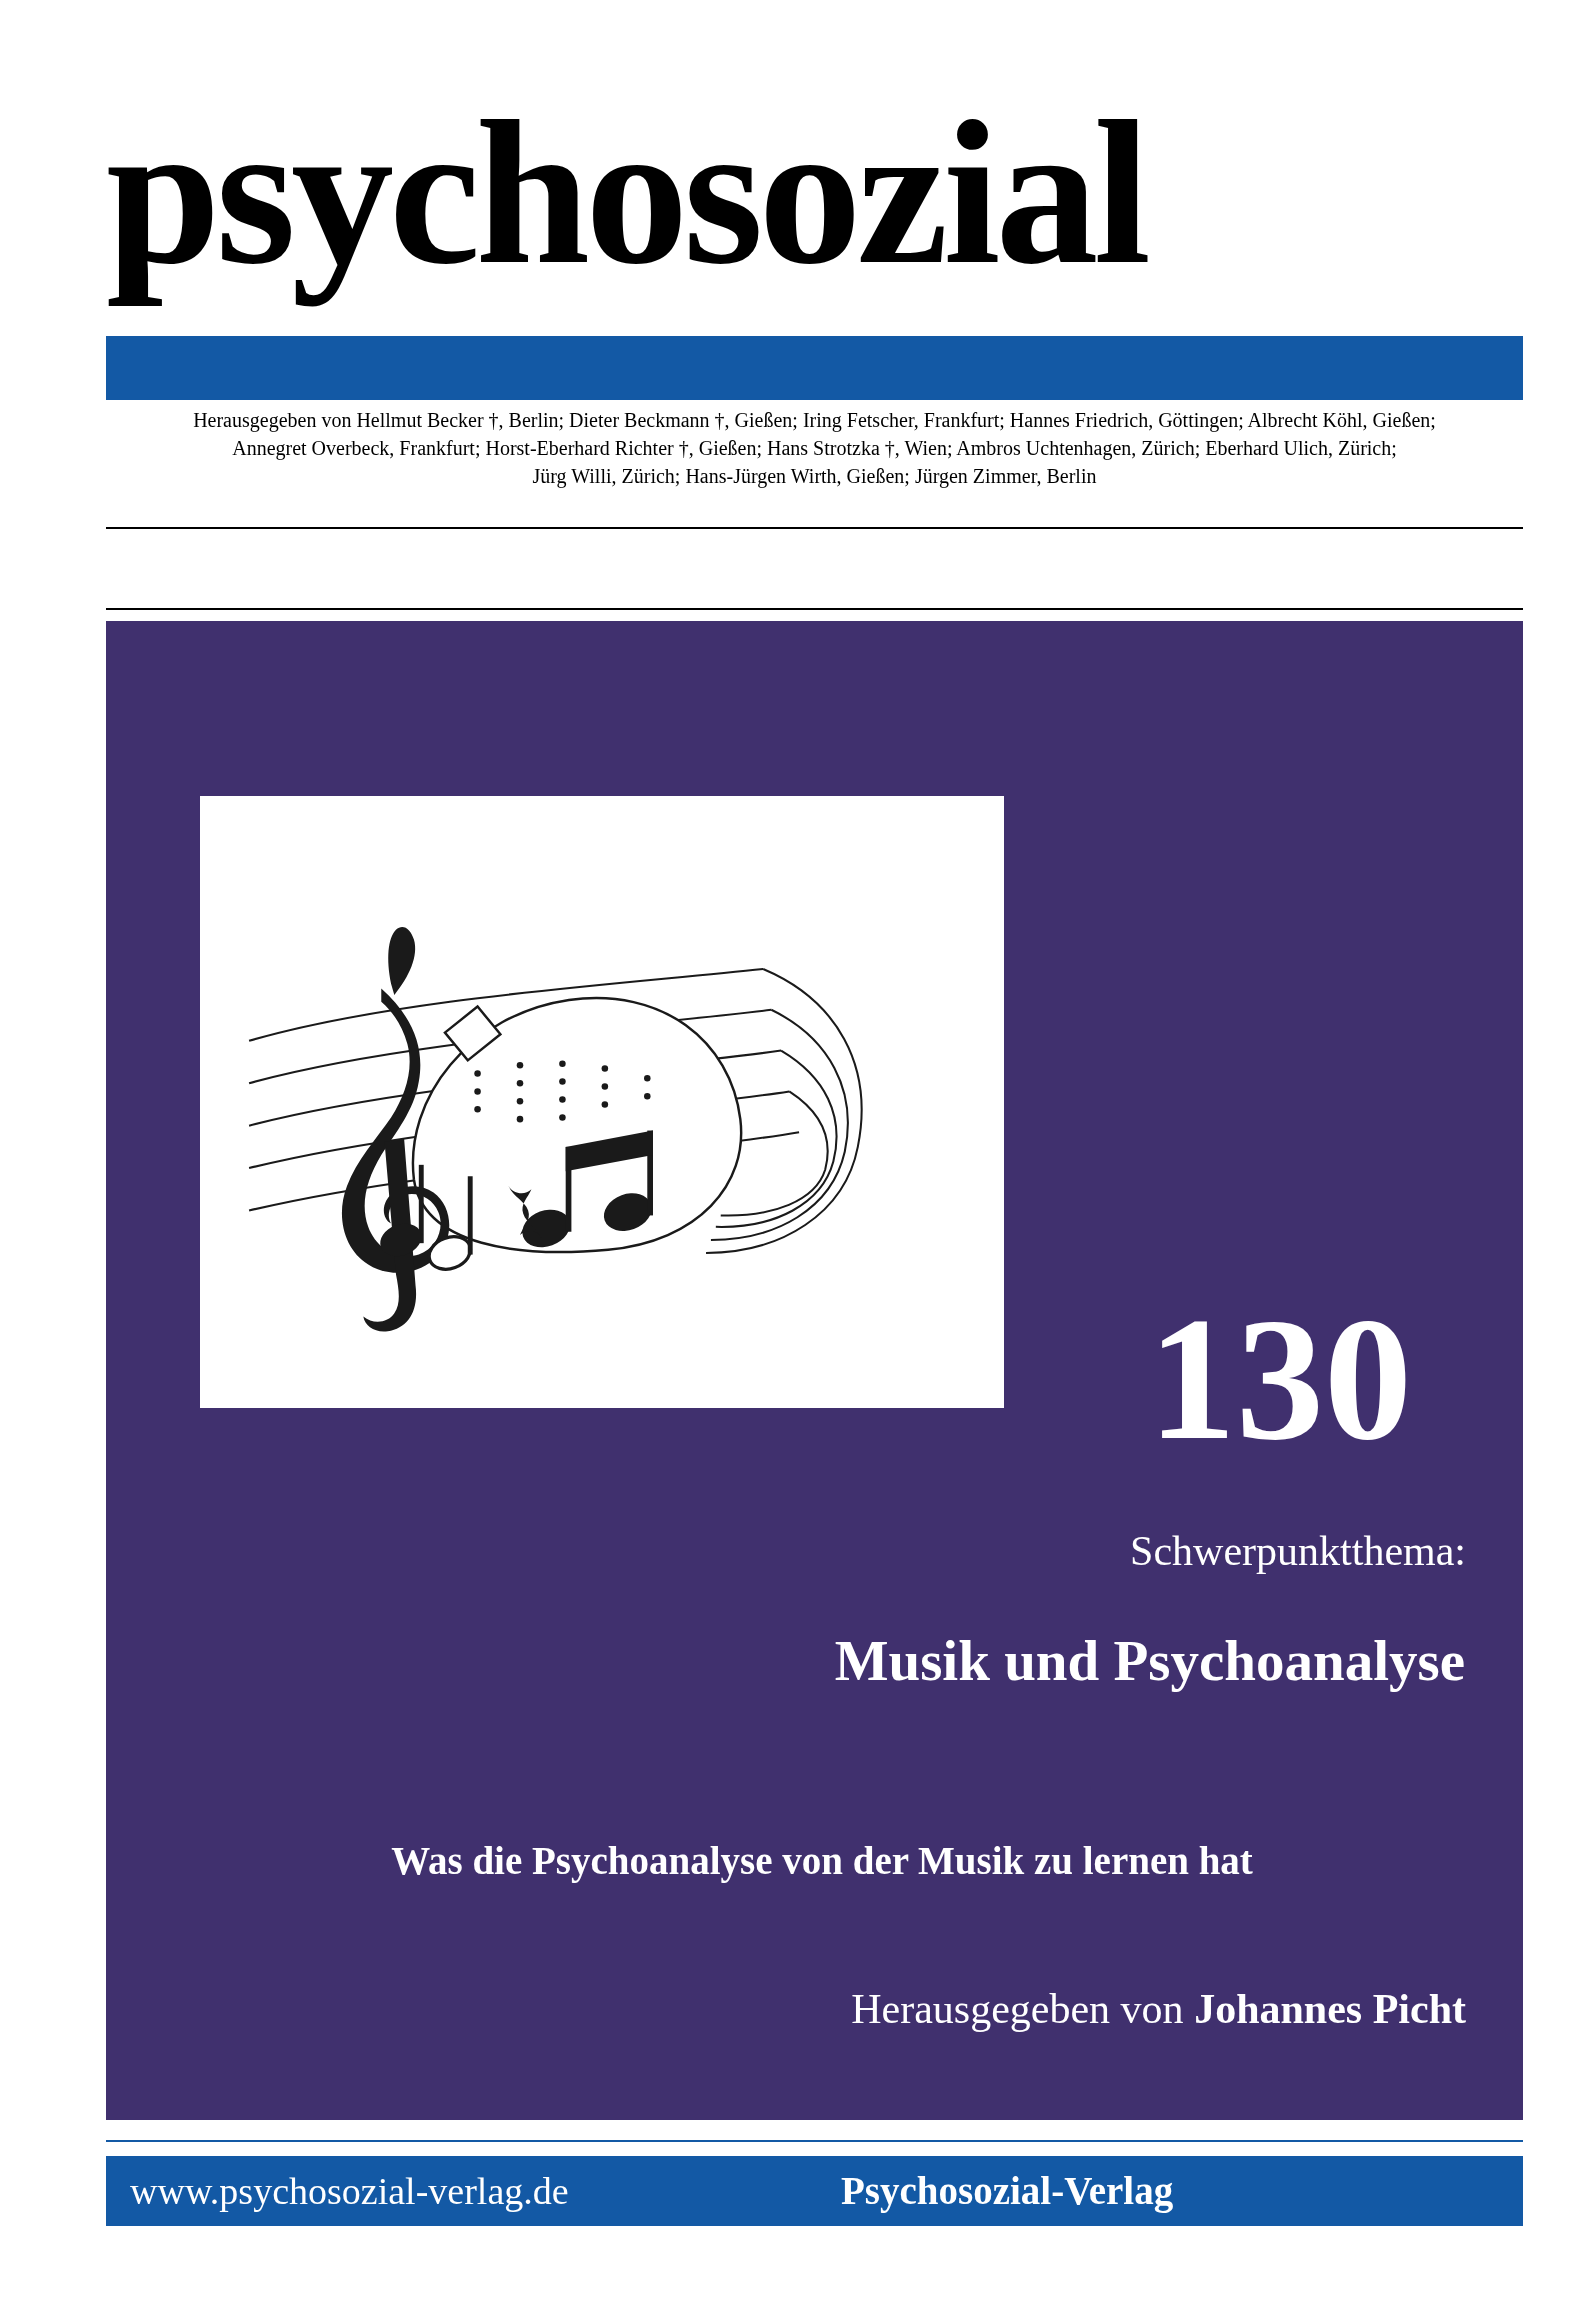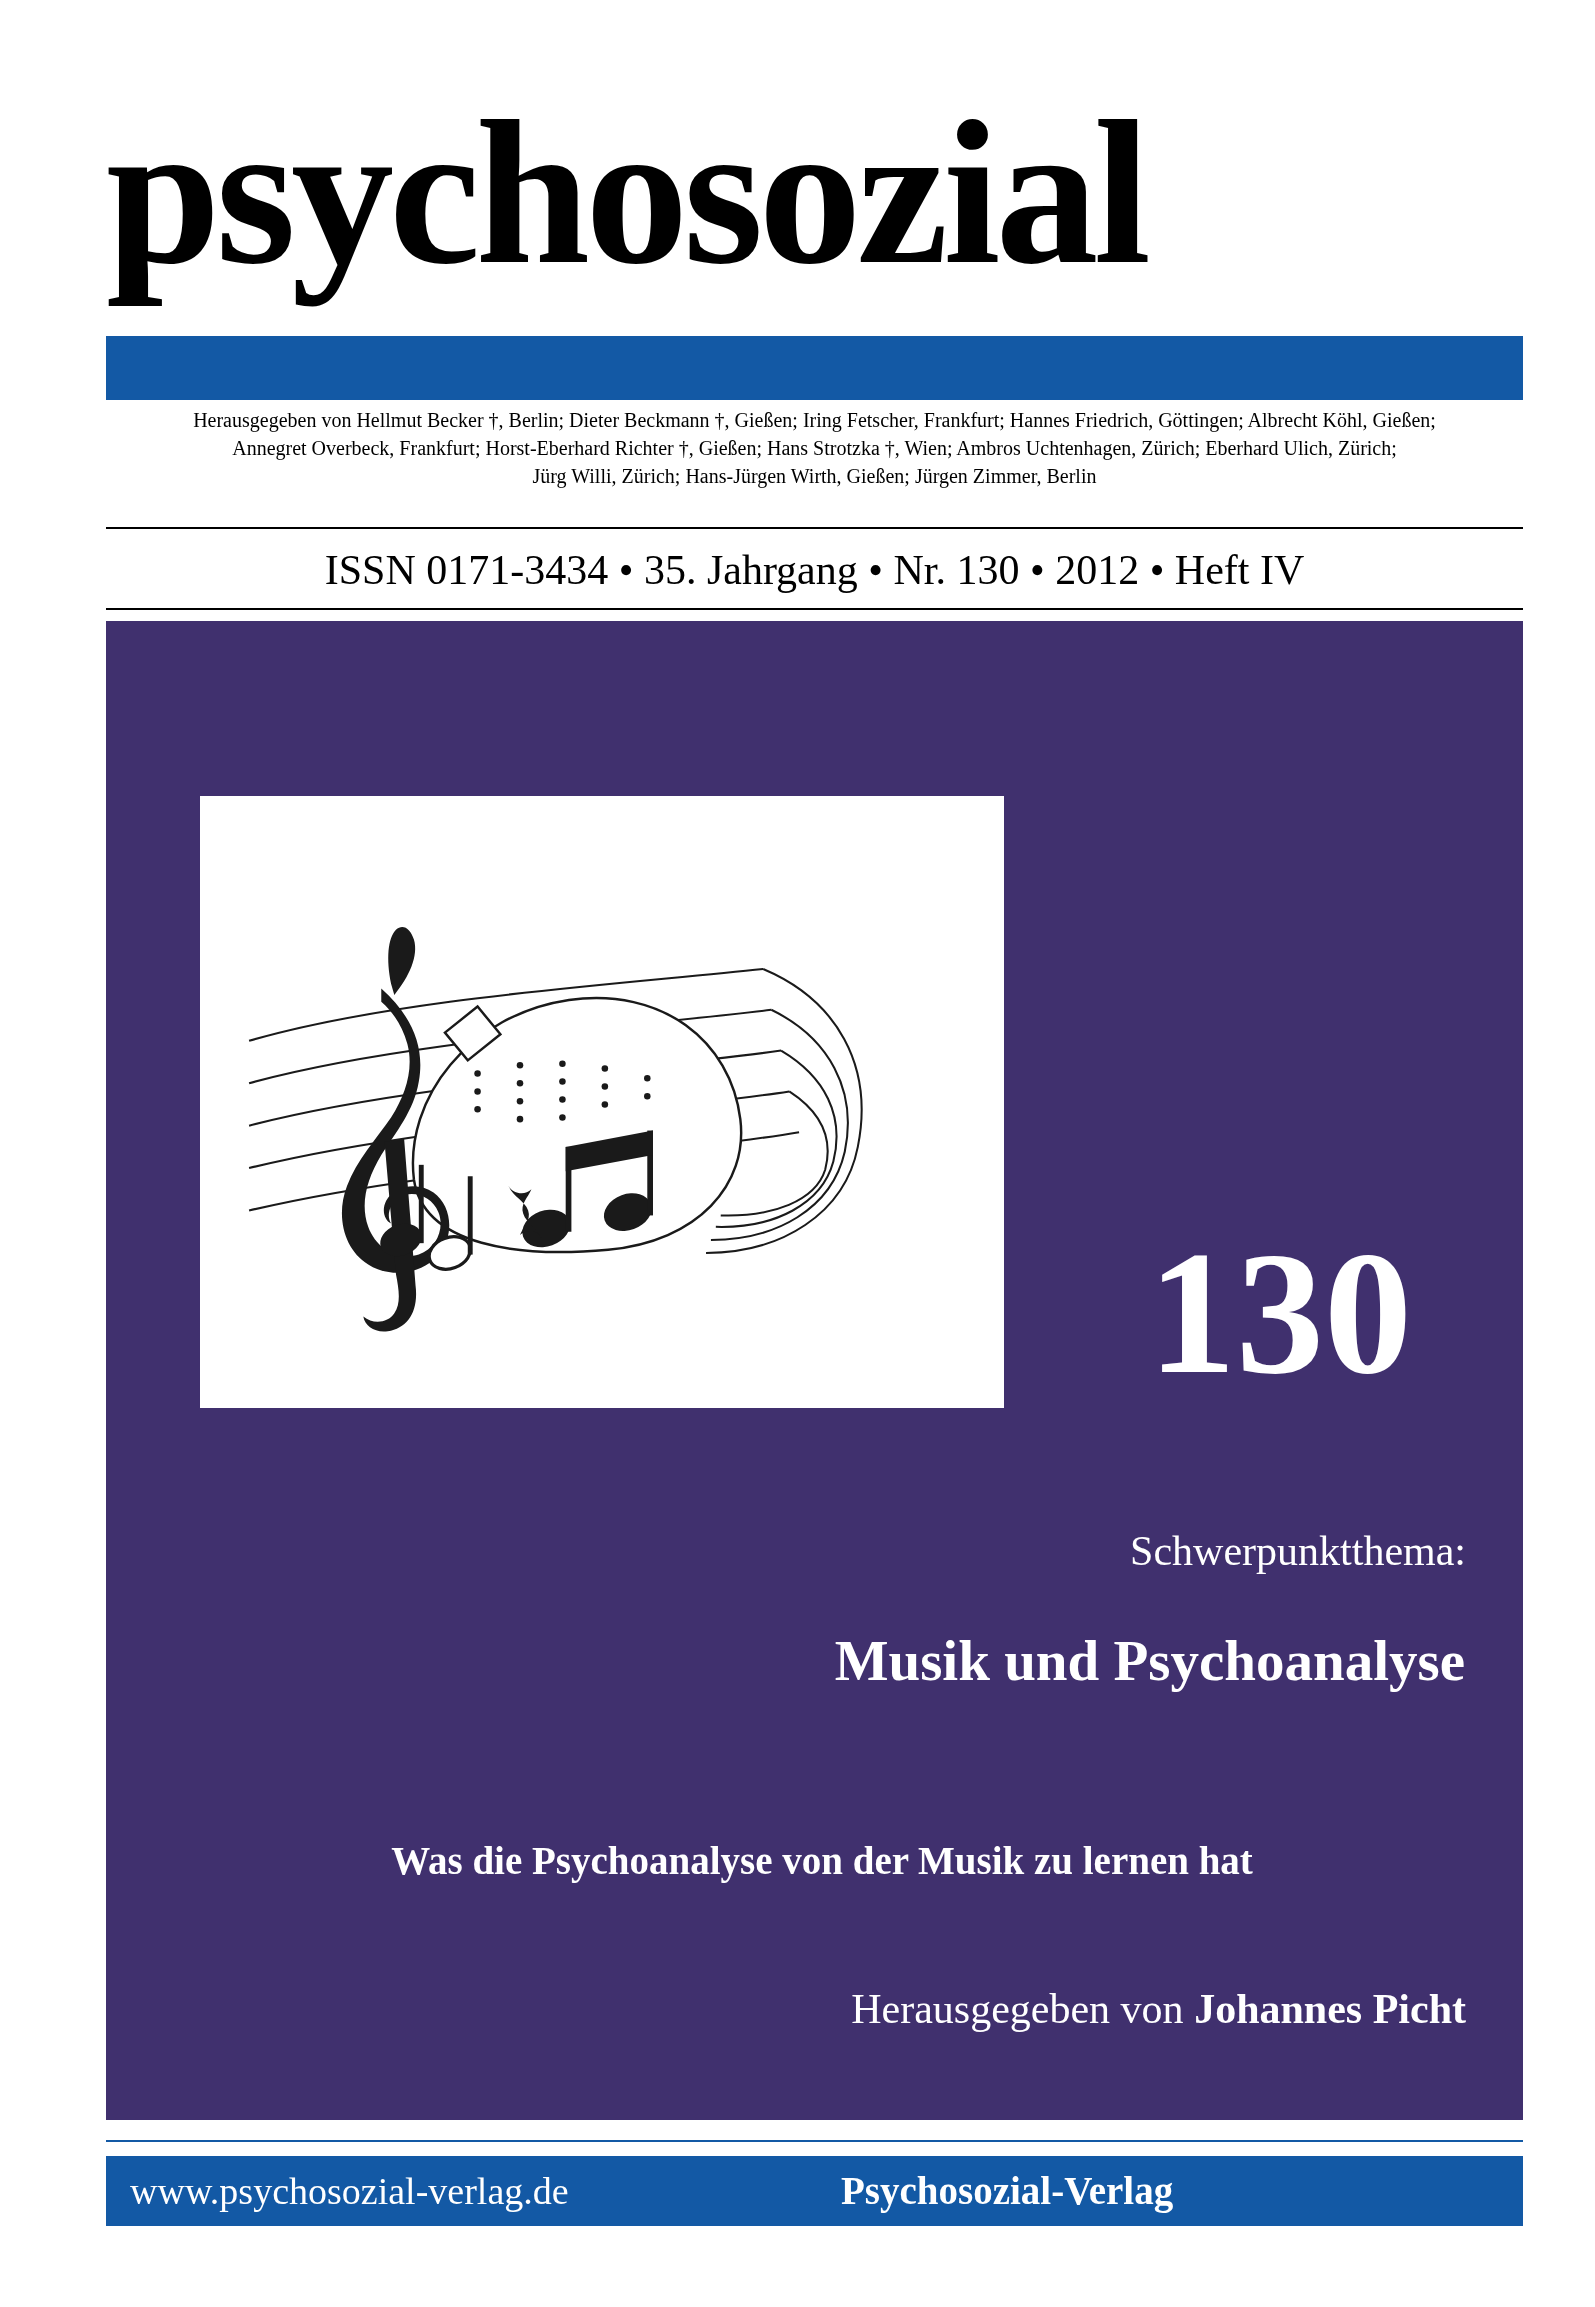--- a/index.html
+++ b/index.html
@@ -92,21 +92,21 @@
     top: 796px;
     width: 804px;
     height: 612px;
     background: #ffffff;
   }
   .illustration svg { display: block; }
   
   .issue-number {
     position: absolute;
     left: 1062px;
-    top: 1225px;
+    top: 1291px;
     width: 404px;
     text-align: center;
     color: #ffffff;
     font-size: 176px;
     line-height: 176px;
     font-weight: 700;
   }
   
   .focus-label {
     position: absolute;
@@ -202,21 +202,20 @@
 
   <div class="blue-bar"></div>
 
   <div class="editors">
     <div>Herausgegeben von Hellmut Becker †, Berlin; Dieter Beckmann †, Gießen; Iring Fetscher, Frankfurt; Hannes Friedrich, Göttingen; Albrecht Köhl, Gießen;</div>
     <div>Annegret Overbeck, Frankfurt; Horst-Eberhard Richter †, Gießen; Hans Strotzka †, Wien; Ambros Uchtenhagen, Zürich; Eberhard Ulich, Zürich;</div>
     <div>Jürg Willi, Zürich; Hans-Jürgen Wirth, Gießen; Jürgen Zimmer, Berlin</div>
   </div>
 
   <div class="rule rule-top"></div>
-  <div class="issn">ISSN 0171-3434 • 35. Jahrgang • Nr. 130 • 2012 • Heft IV</div>
   <div class="rule rule-bottom"></div>
 
   <div class="purple-panel"></div>
 
   <div class="illustration">
     <svg width="804" height="612" viewBox="0 0 985 750" xmlns="http://www.w3.org/2000/svg">
       <g fill="none" stroke="#1a1a1a" stroke-width="2.5">
 
         <path d="M60,300 C240,248 500,232 690,212"></path>
         <path d="M60,352 C250,300 520,284 700,262"></path>

